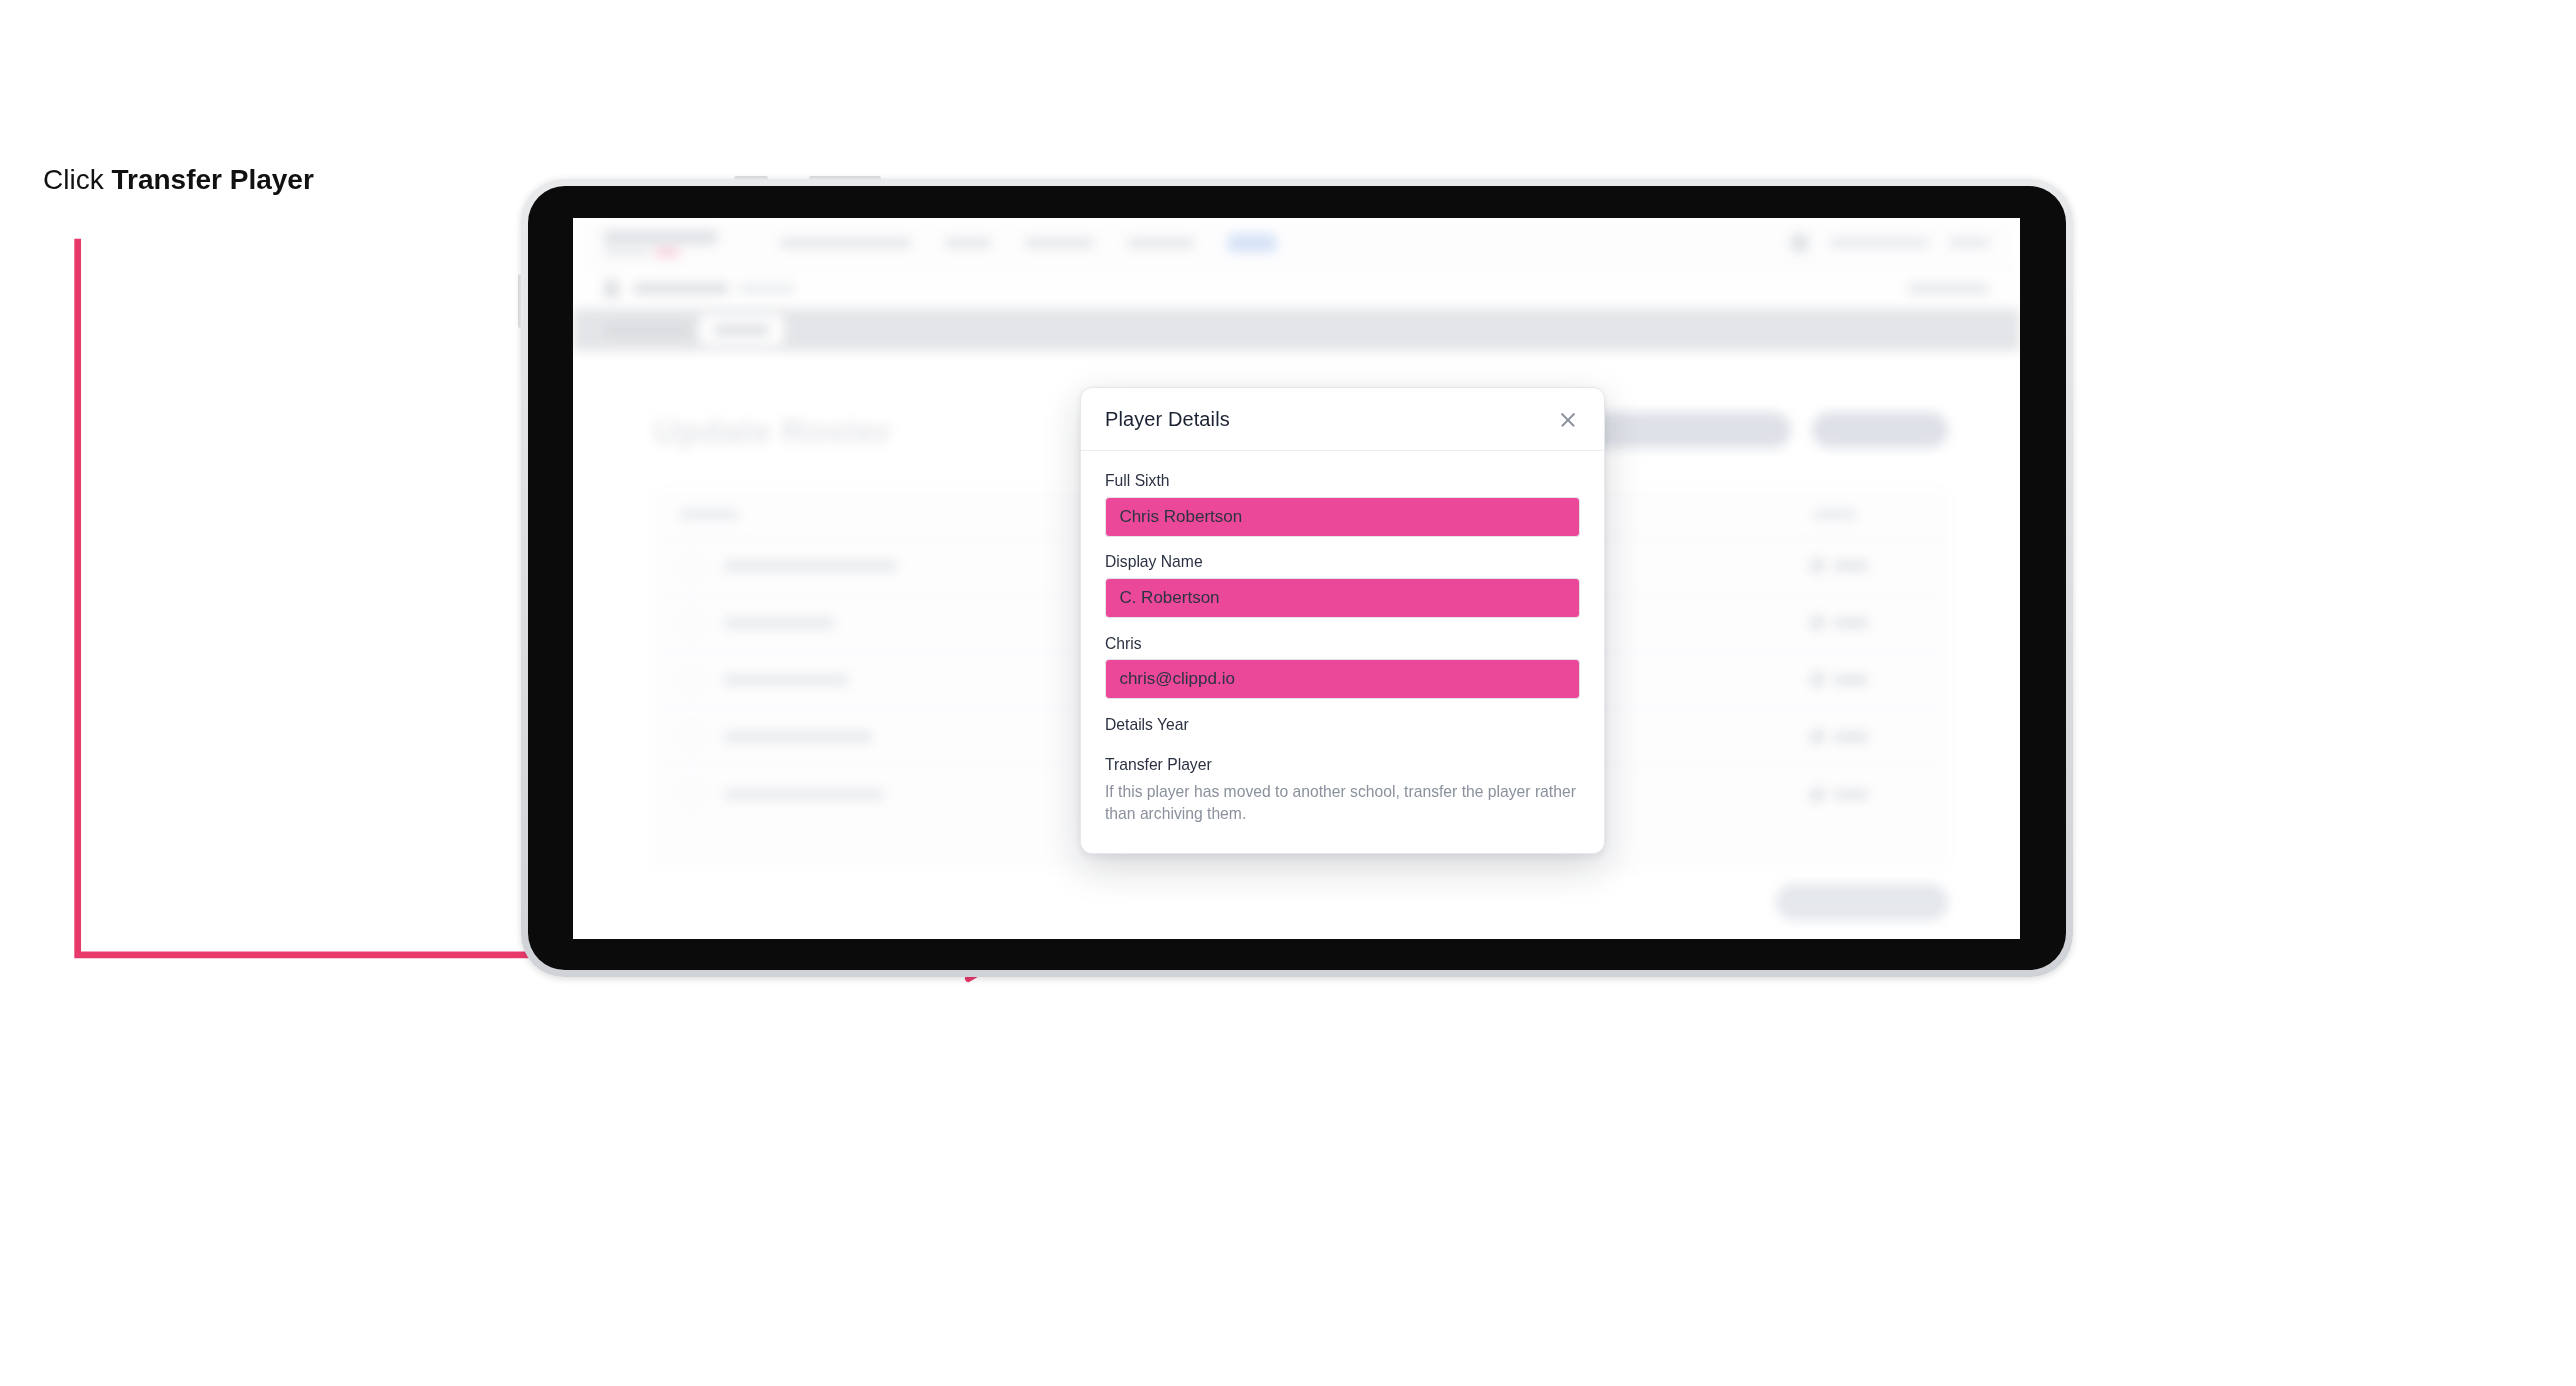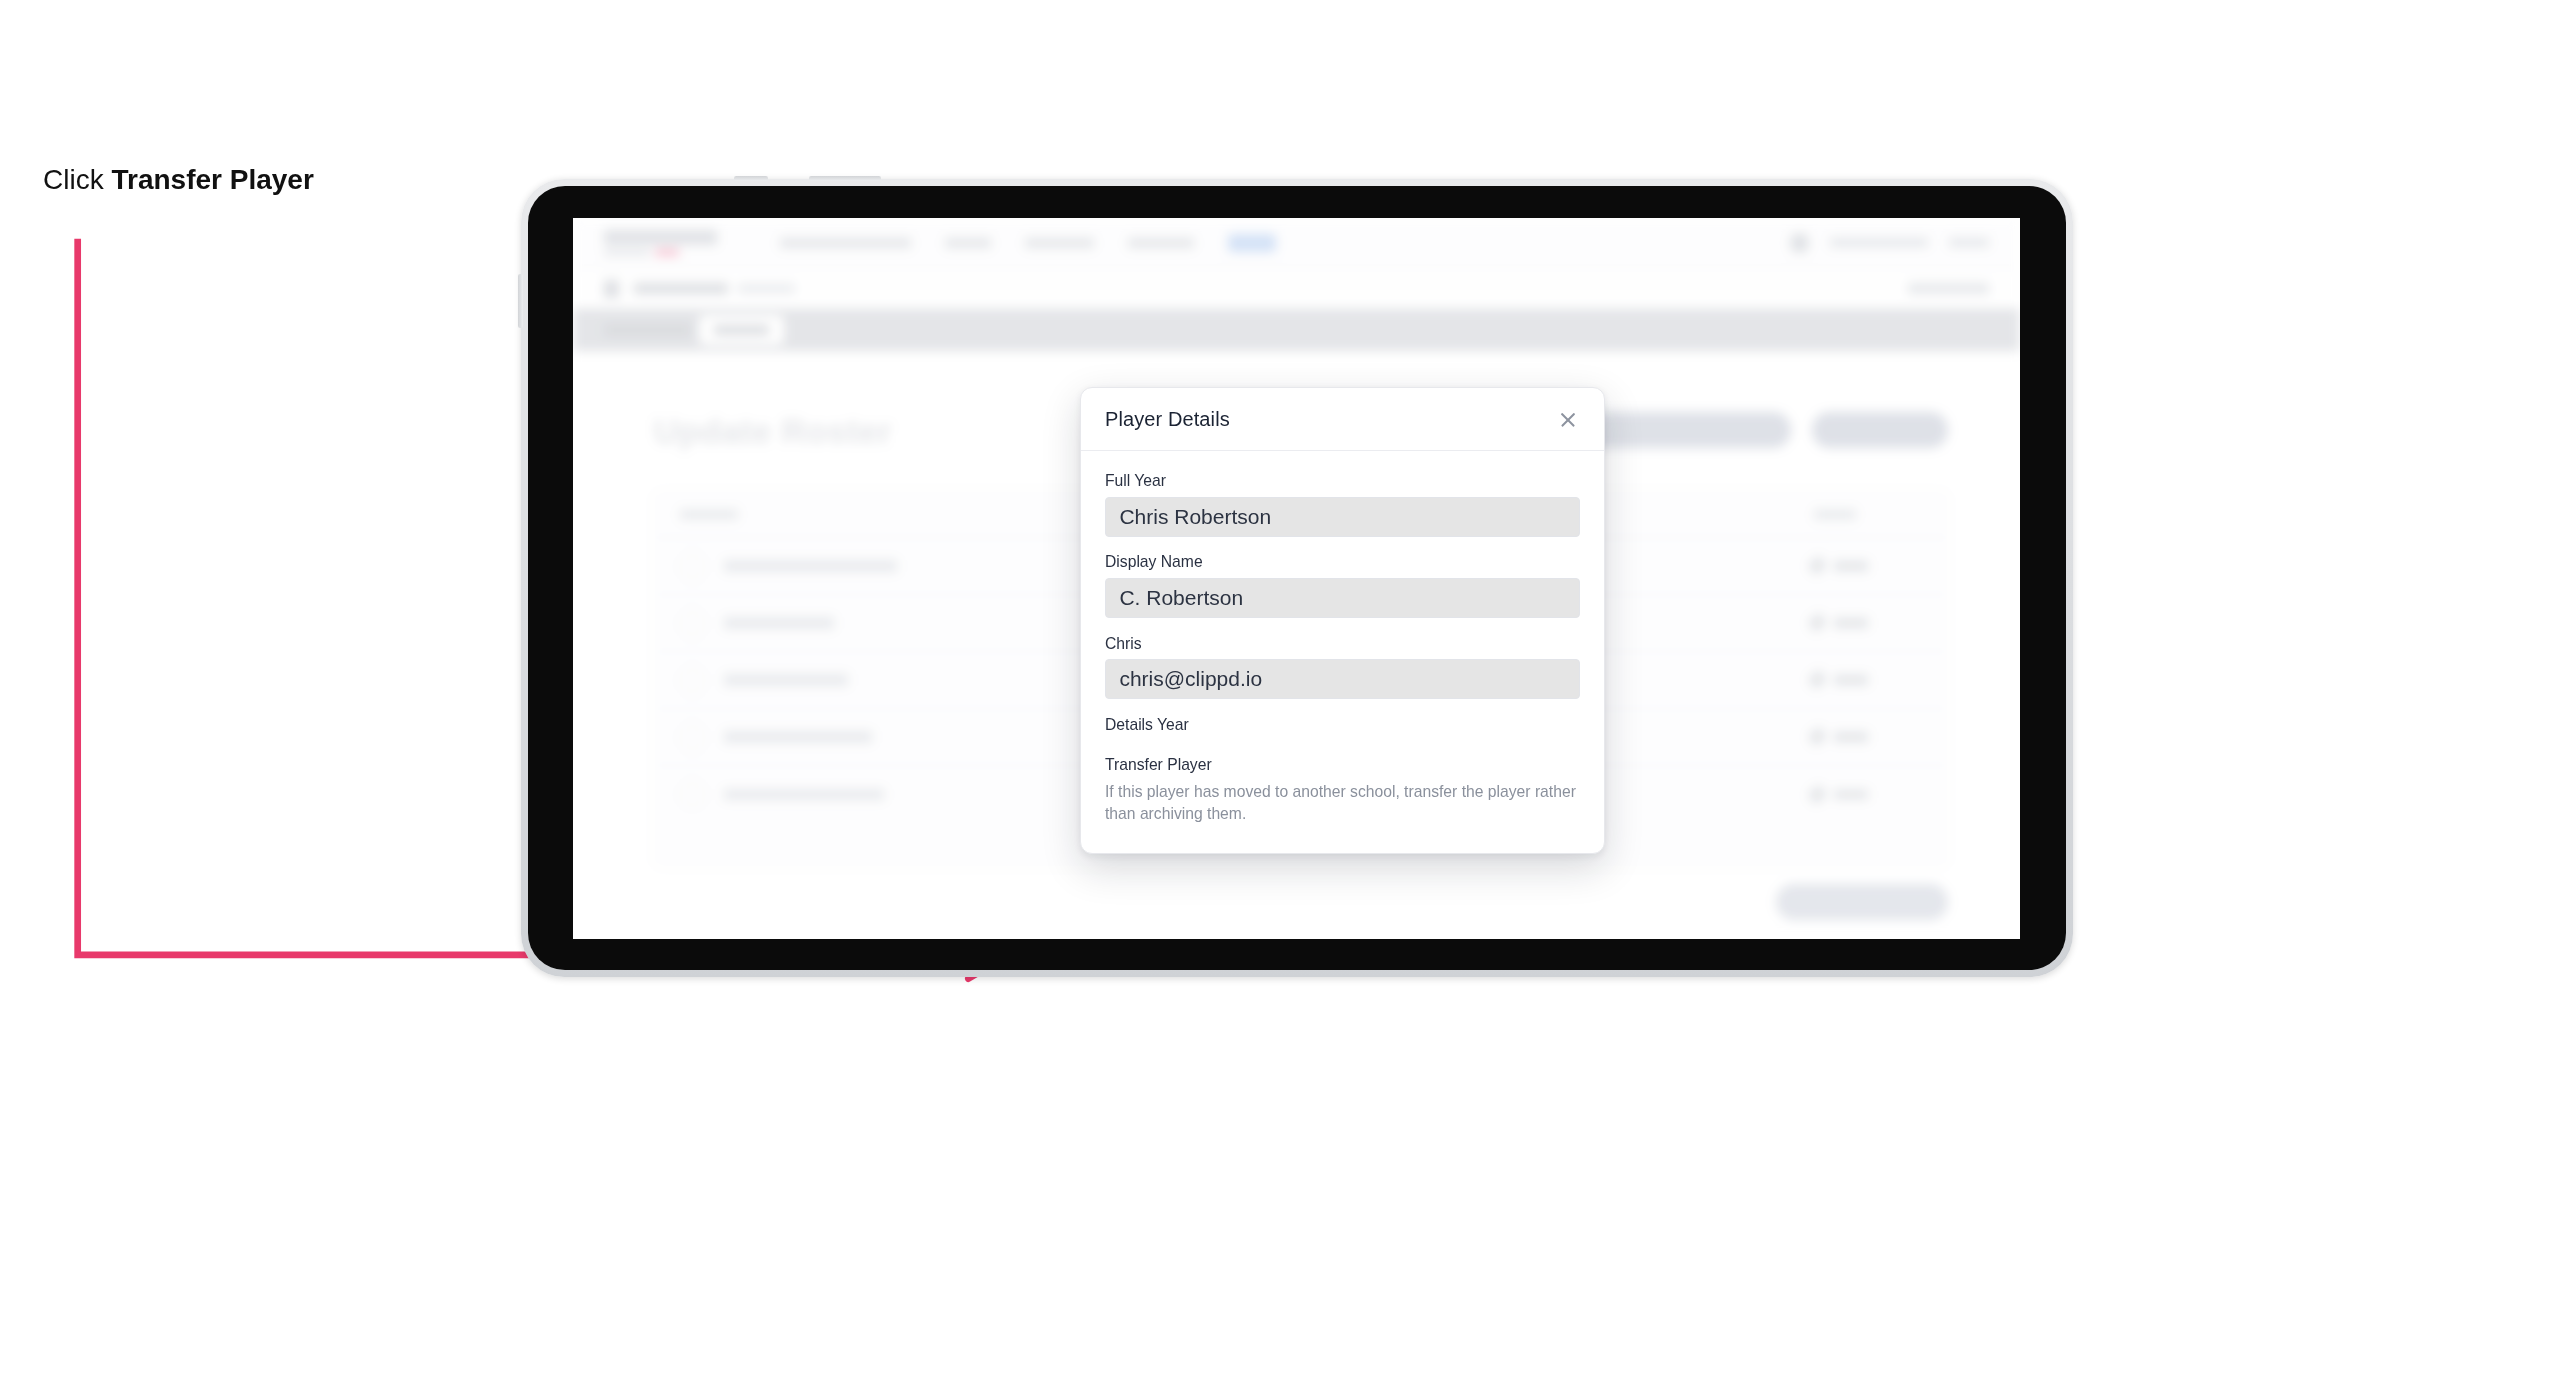--- a/index.html
+++ b/index.html
@@ -177,21 +177,21 @@
     background: #132c55; color: #fff; border: none;
     border-radius: 16.4px; padding: 0 21px; height: 34px;
     font-size: 17px; font-family: inherit; cursor: pointer;
   }
 
   .field { margin-bottom: 16.4px; }
   .field-label { font-size: 15.7px; color: #2a3142; margin-bottom: 6.7px; display: block; }
   .field-input {
     width: 100%; height: 40px;
     border: 0.7px solid #e2e4e9; border-radius: 4px;
-    background: #e5e5e5; font-size: 21px; color: #2c3342;
+    background: #ec4899; font-size: 17px; color: #2c3342;
     padding: 0 13.4px; font-family: inherit;
   }
   .select-wrap { position: relative; }
   .select-wrap .chev {
     position: absolute; right: 15px; top: 16.4px;
     width: 10.4px; height: 10.4px; border-right: 1.5px solid #a9aeb8;
     border-bottom: 1.5px solid #a9aeb8; transform: rotate(45deg);
     pointer-events: none;
   }
 
@@ -323,21 +323,21 @@
 
         <div class="modal-head">
           <div class="modal-title">Player Details</div>
           <div class="modal-close"></div>
         </div>
 
         <div class="modal-body">
 
 
           <div class="field">
-            <label class="field-label">Full Year</label>
+            <label class="field-label">Full Sixth</label>
             <input class="field-input" type="text" value="Chris Robertson" style="">
           </div>
 
           <div class="field">
             <label class="field-label">Display Name</label>
             <input class="field-input" type="text" value="C. Robertson" style="">
           </div>
 
           <div class="field">
             <label class="field-label">Chris</label>

